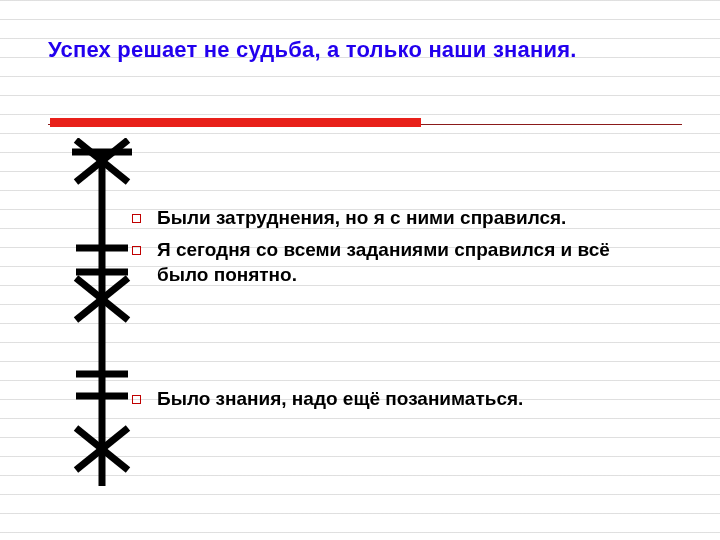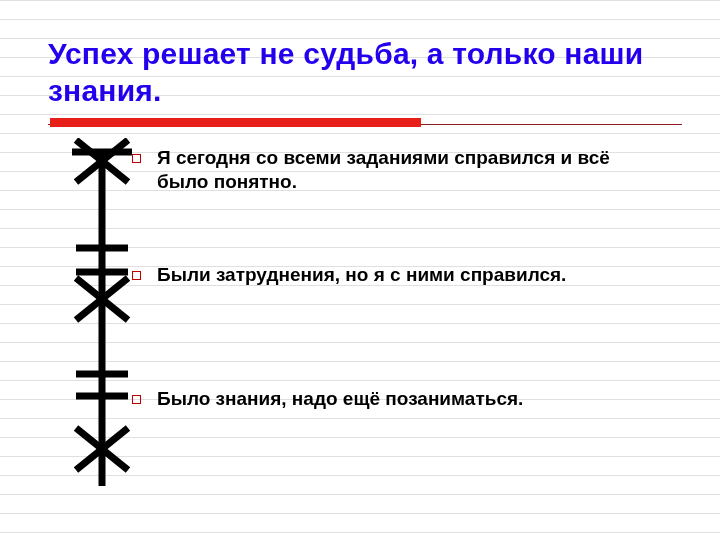--- a/index.html
+++ b/index.html
@@ -35,21 +35,21 @@
       rgba(255,255,255,0) 19px
     );
     pointer-events: none;
   }
   .title {
     position: absolute;
     left: 48px;
     top: 36px;
     width: 640px;
     color: #2200EE;
-    font-size: 30px;
+    font-size: 22px;
     font-weight: bold;
     line-height: 1.23;
     letter-spacing: 0.2px;
   }
   
   .title-rule {
     position: absolute;
     left: 48px;
     top: 124px;
     width: 634px;
@@ -145,28 +145,28 @@
 
           <line x1="14" y1="258" x2="66" y2="258"></line>
           <line x1="14" y1="290" x2="66" y2="332"></line>
           <line x1="66" y1="290" x2="14" y2="332"></line>
         </g>
       </svg>
     </div>
 
     <div class="bullets">
 
+      <div class="bullet-item b2">
+        <span class="bullet-marker"></span>
+        <span class="bullet-text">Были затруднения, но я с ними справился.</span>
+      </div>
+
       <div class="bullet-item b1">
         <span class="bullet-marker"></span>
         <span class="bullet-text">Я сегодня со всеми заданиями справился и всё было понятно.</span>
-      </div>
-
-      <div class="bullet-item b2">
-        <span class="bullet-marker"></span>
-        <span class="bullet-text">Были затруднения, но я с ними справился.</span>
       </div>
 
       <div class="bullet-item b3">
         <span class="bullet-marker"></span>
         <span class="bullet-text">Было знания, надо ещё позаниматься.</span>
       </div>
 
     </div>
   </div>
 </div>

